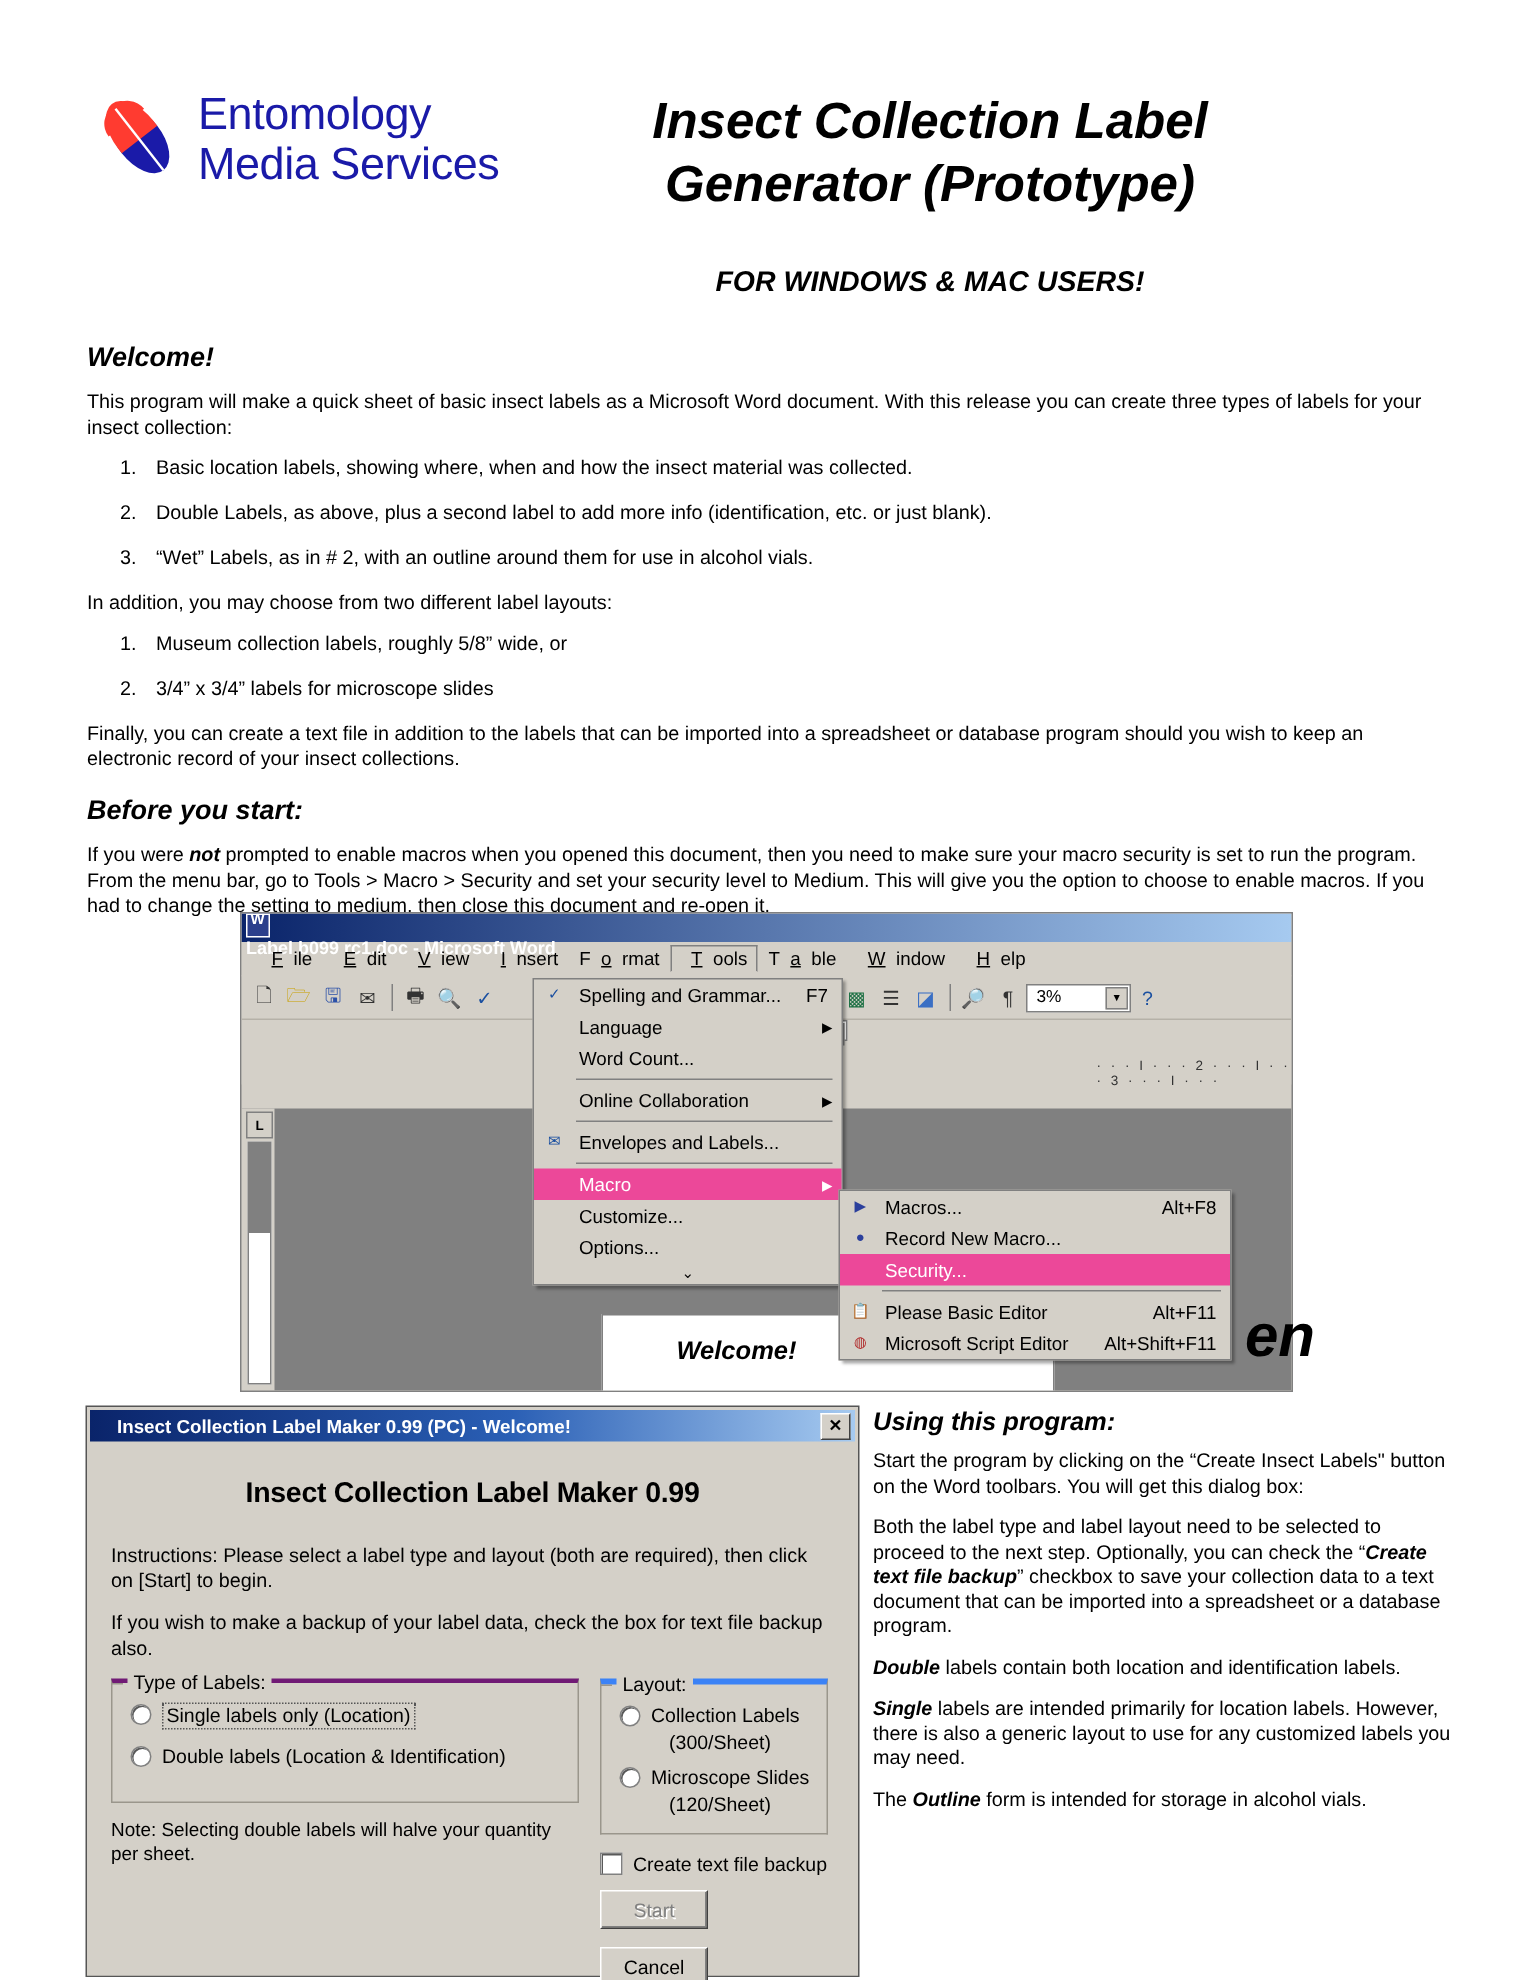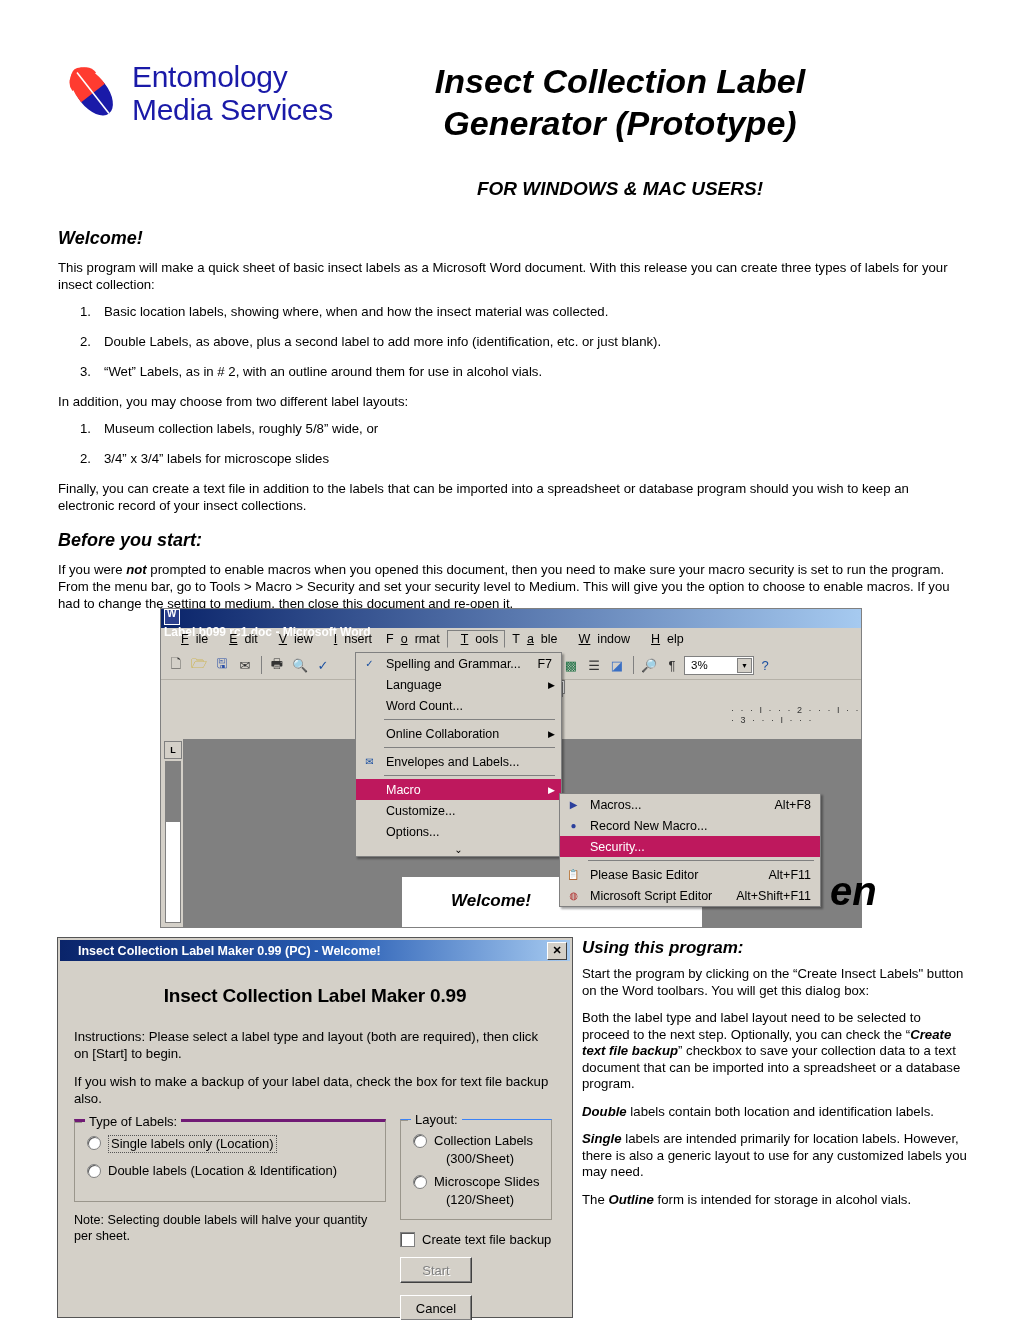--- a/index.html
+++ b/index.html
@@ -69,21 +69,21 @@
   .w-white{position:absolute;left:240px;top:137px;width:300px;height:51px;background:#fff;border:1px solid #808080;}
   .w-leftbar{position:absolute;left:0;top:0;width:22px;height:188px;background:#d4d0c8;}
   .w-vr{position:absolute;left:4px;top:4px;width:14px;height:184px;background:#fff;border:1px solid #808080;font-size:8px;}
   .w-welcome{position:absolute;left:290px;top:152px;font-size:17px;font-style:italic;font-weight:bold;}
   .w-bigtext{position:absolute;left:830px;top:869px;font-size:40px;font-weight:bold;font-style:italic;}
 
   
   .menu{position:absolute;background:#d4d0c8;border:1px solid #808080;
         box-shadow:2px 2px 2px rgba(0,0,0,.35);font-size:12.5px;}
   .menu .mi{height:21px;display:flex;align-items:center;padding:0 8px 0 30px;position:relative;white-space:nowrap;}
-  .menu .mi.sel{background:#be185d;color:#fff;}
+  .menu .mi.sel{background:#ec4899;color:#fff;}
   .menu .mi .acc{position:absolute;right:9px;}
   .menu .mi .sub{position:absolute;right:6px;font-size:9px;}
   .menu .mi .mico{position:absolute;left:6px;top:3px;width:15px;height:14px;
         display:flex;align-items:center;justify-content:center;font-size:10px;}
   .menu .msep{height:1px;background:#808080;margin:3px 6px 3px 28px;}
   .menu .chev{height:14px;display:flex;align-items:center;justify-content:center;font-size:10px;}
   #tools-menu{left:194px;top:43px;width:205px;}
   #macro-menu{left:398px;top:184px;width:260px;}
 
   
@@ -333,21 +333,21 @@
             </div>
             <div class="radio-row">
               <span class="radio"></span>
               <span>Double labels (Location &amp; Identification)</span>
             </div>
           </div>
           <div class="note">Note: Selecting double labels will halve your quantity per sheet.</div>
         </div>
 
         <div style="width:152px;">
-          <div class="fieldset" style="border-top:1px solid #3b82f6;">
+          <div class="fieldset" style="border-top:4px solid #3b82f6;">
             <span class="legend">Layout:</span>
             <div class="radio-row" style="margin-bottom:2px;">
               <span class="radio"></span>
               <span>Collection Labels</span>
             </div>
             <div style="text-align:center;font-size:13px;margin:0 0 8px 8px;">(300/Sheet)</div>
             <div class="radio-row" style="margin-bottom:2px;">
               <span class="radio"></span>
               <span>Microscope Slides</span>
             </div>

